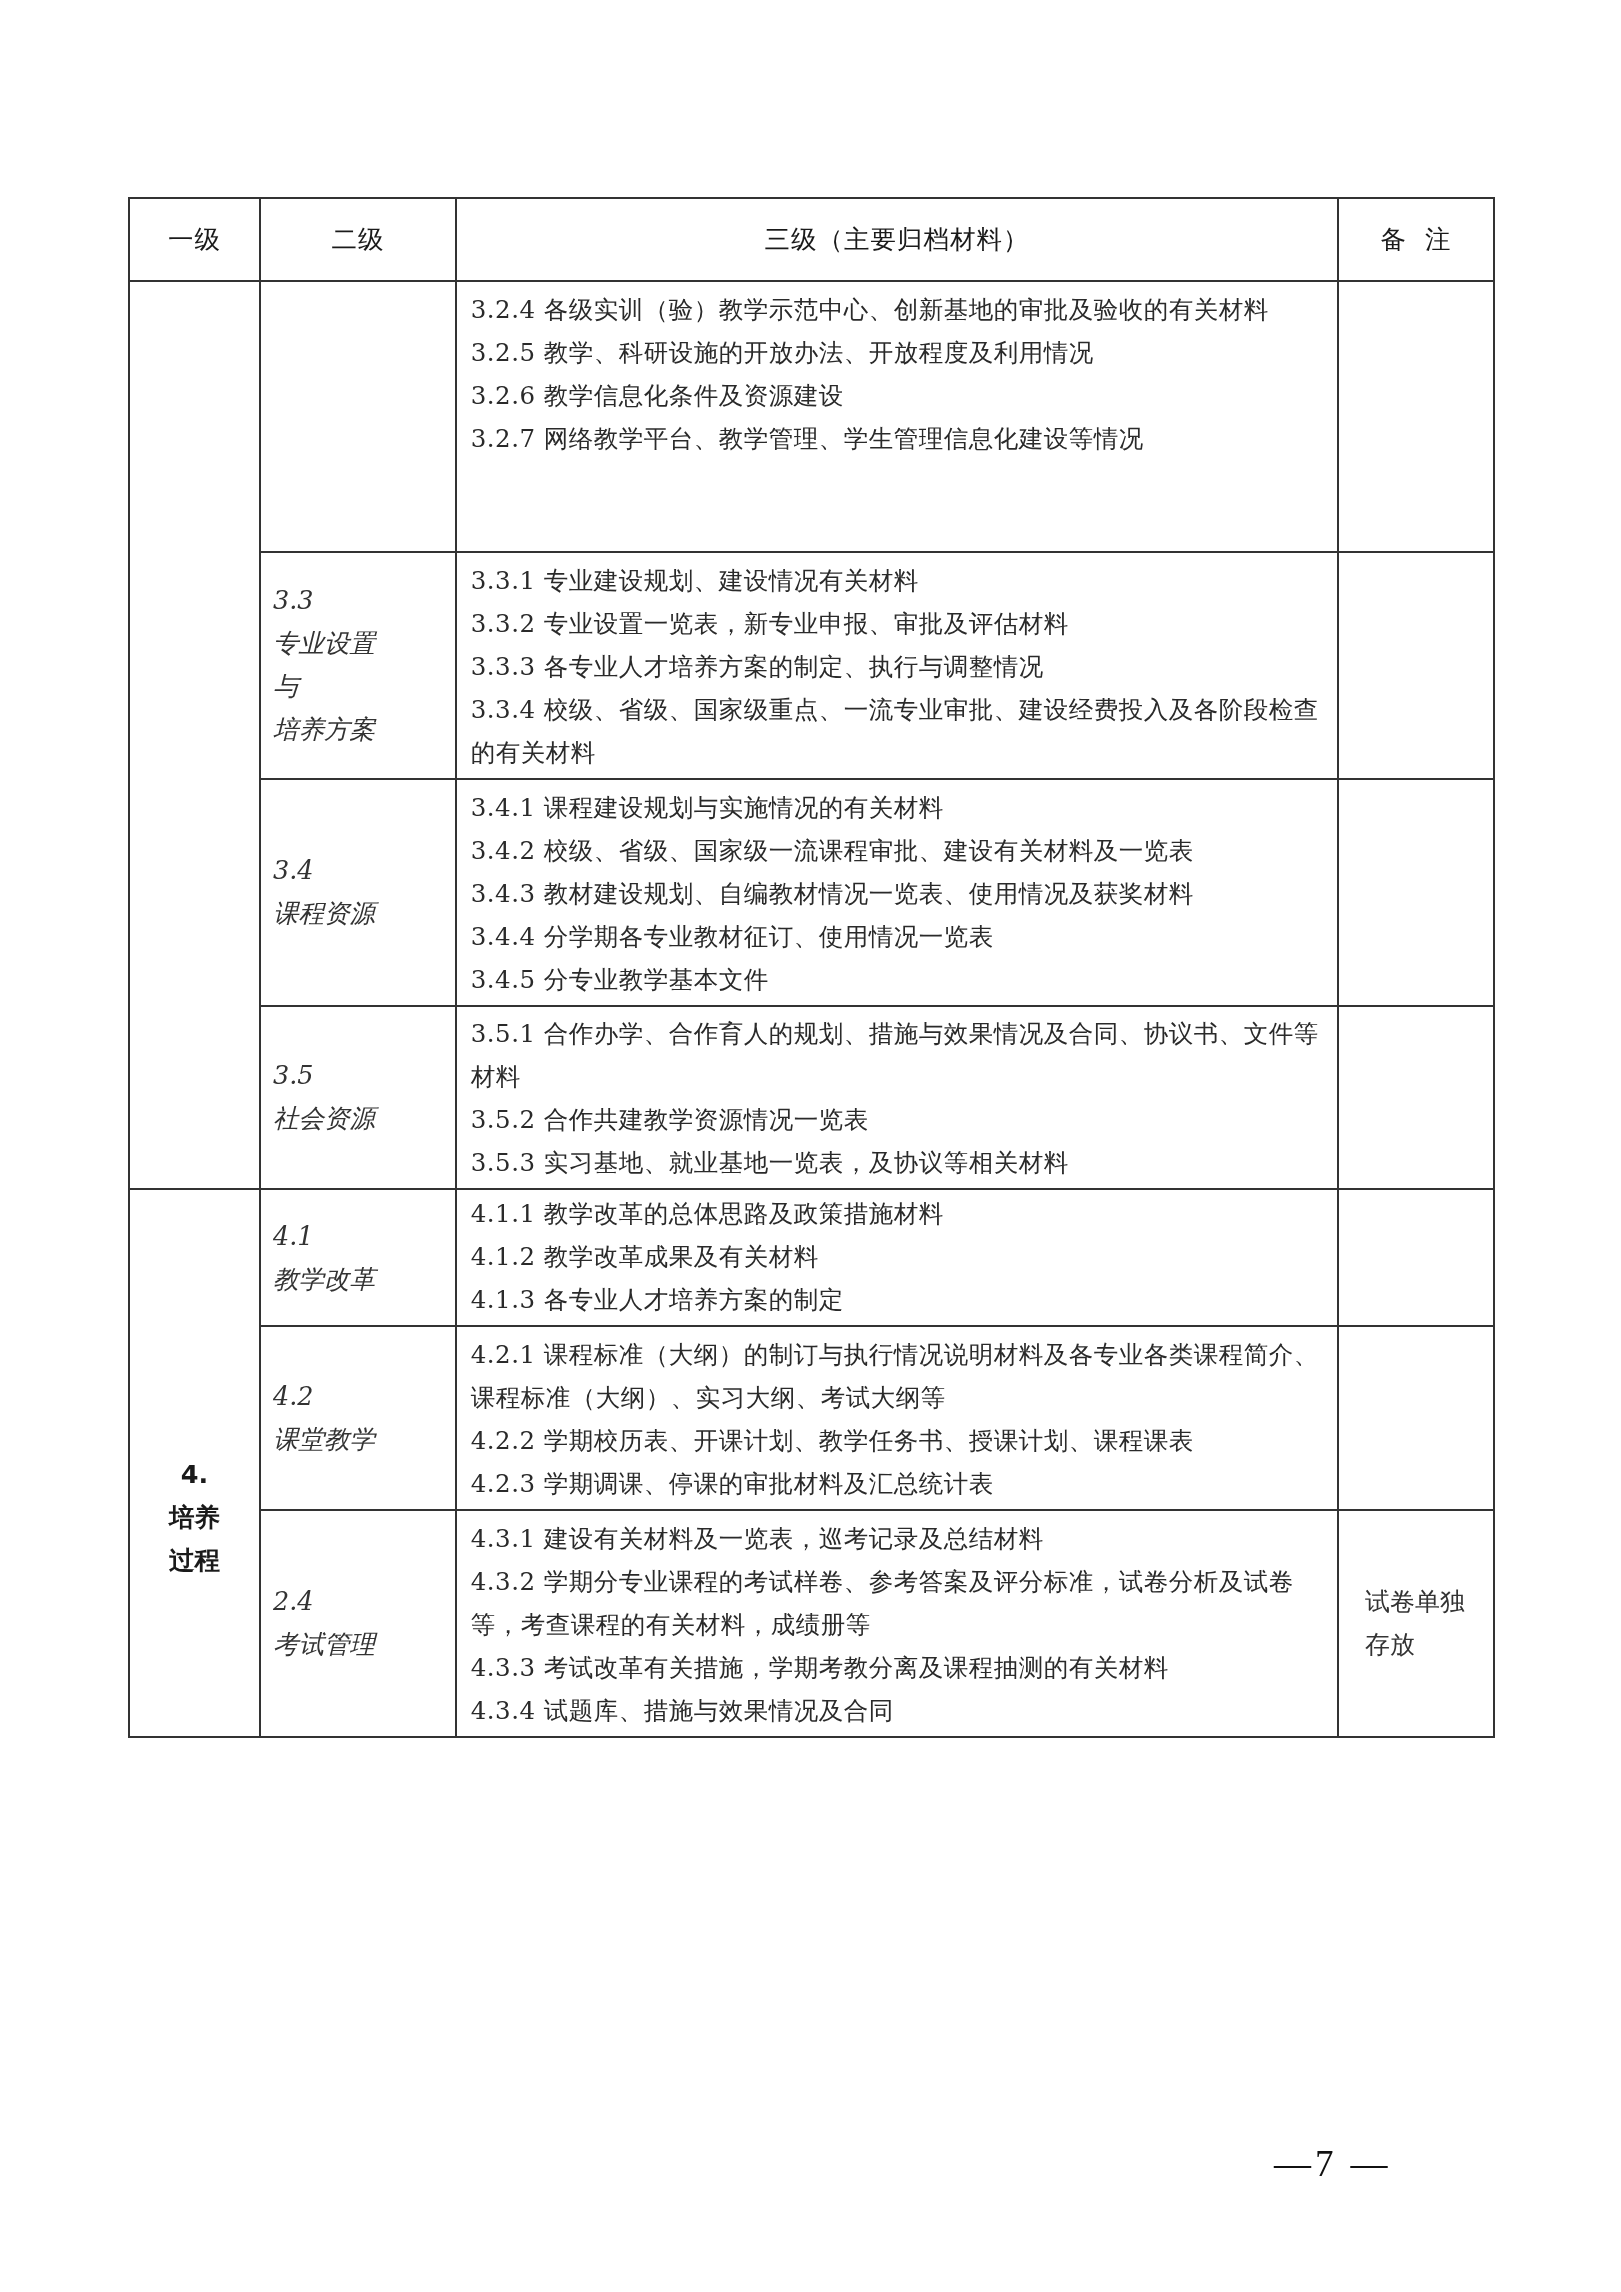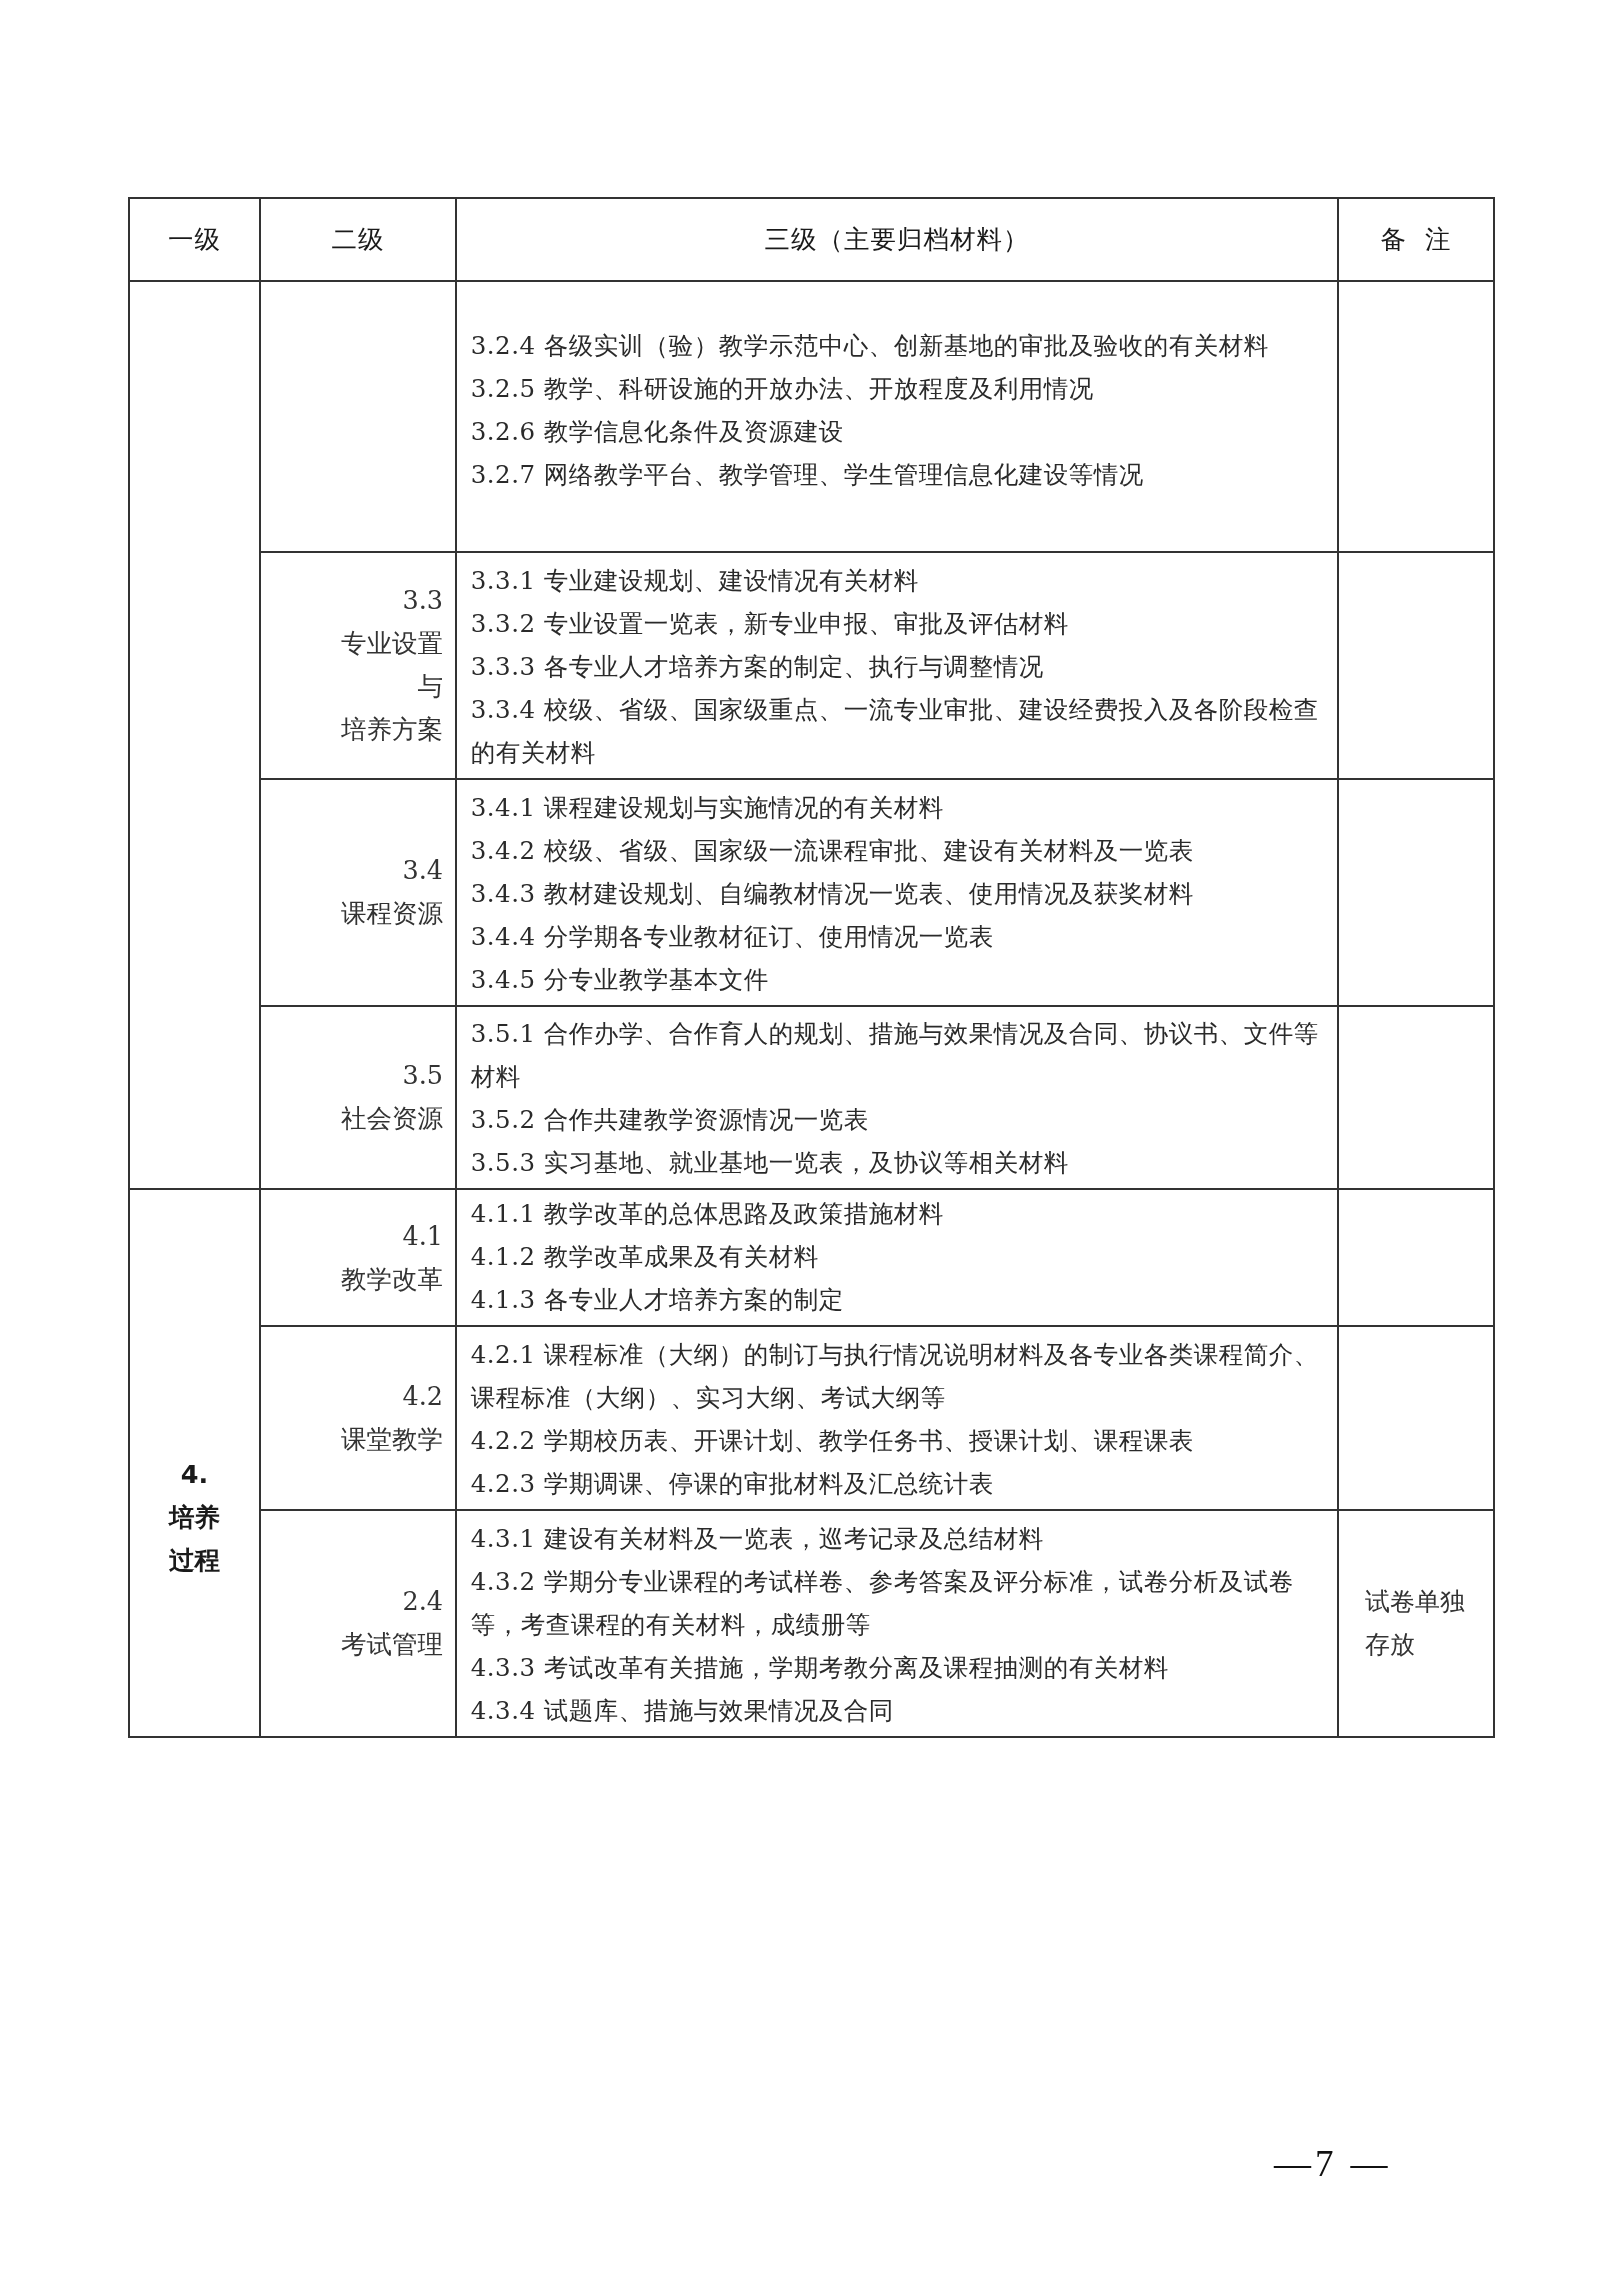--- a/index.html
+++ b/index.html
@@ -15,24 +15,24 @@
   .page-table th {
     height: 57px; font-size: 25.5px; font-weight: normal;
     font-family: "DejaVu Sans", "Liberation Sans", sans-serif; letter-spacing: 1px;
   }
   col.c1 { width: 131px; }
   col.c2 { width: 196px; }
   col.c3 { width: 882px; }
   col.c4 { width: 156px; }
   .lvl1 { text-align: center; font-size: 25.5px; font-weight: bold; line-height: 43px;
           font-family: "DejaVu Sans", "Liberation Sans", sans-serif; }
-  .lvl2 { text-align: right; font-size: 25.5px; line-height: 43px; color: #333; }
+  .lvl2 { text-align: left; font-size: 25.5px; line-height: 43px; color: #333; font-style: italic; }
   .lvl3 { padding: 5.9px 11.8px 3.9px 13.7px !important; vertical-align: top !important; }
   .item { font-size: 24.5px; line-height: 43px; color: #2a2a2a; letter-spacing: 0.5px; white-space: normal; }
-  .item.hang { padding-left: 76px; text-indent: -76px; margin-top: 36px; }
+  .item.hang { padding-left: 76px; text-indent: -76px; }
   .note { padding: 0 26px !important; font-size: 25px; line-height: 43px; color: #333; }
   .page-number {
     position: absolute; left: 1274px; top: 2142px; font-size: 37px;
     font-family: "Liberation Serif", "DejaVu Serif", serif; color: #111; letter-spacing: 3.9px;
   }
 </style>
 </head>
 <body>
 
 <table class="page-table">

